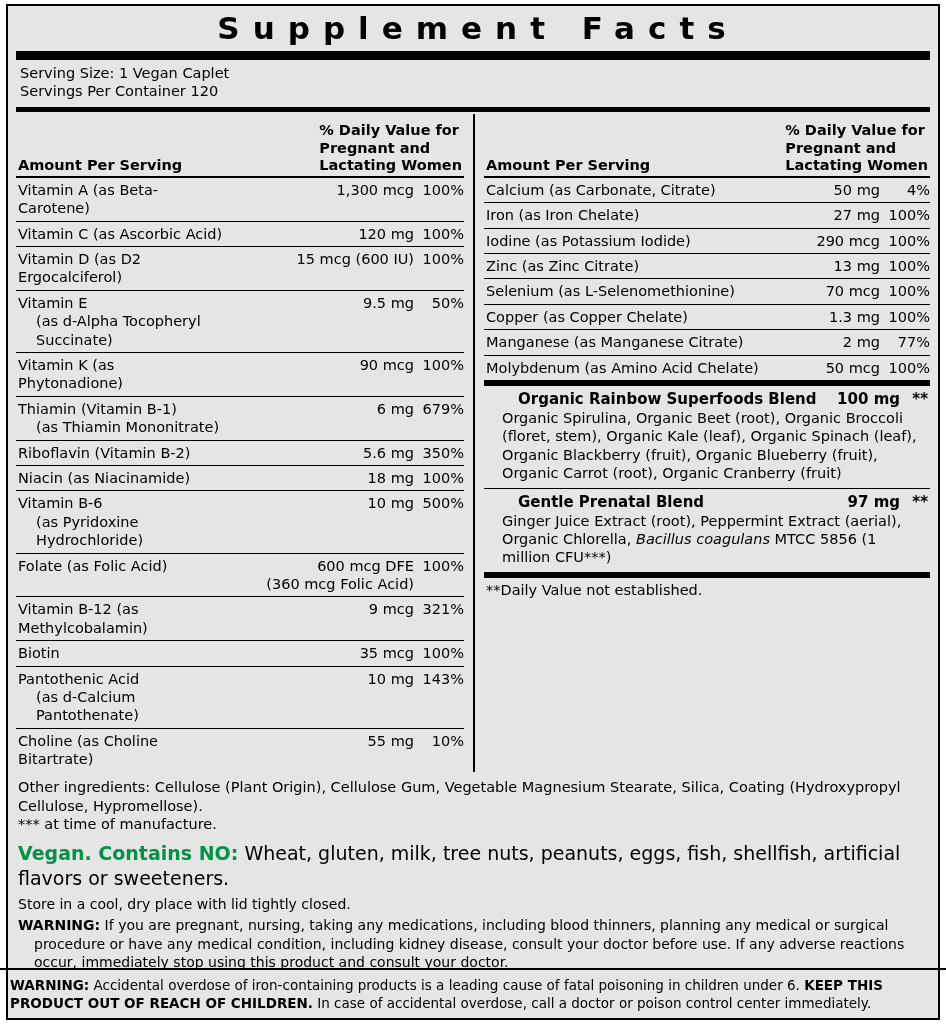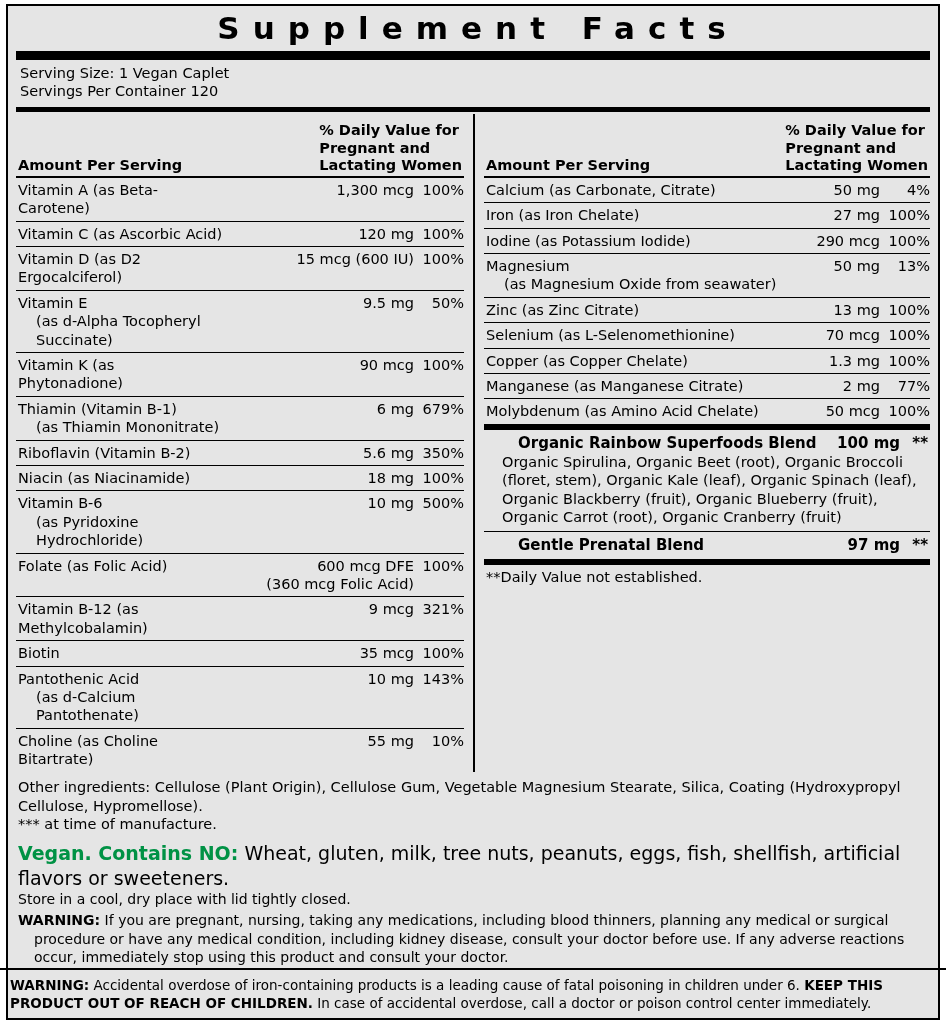--- a/index.html
+++ b/index.html
@@ -125,20 +125,21 @@
     font-size: 14.5px;
     line-height: 1.3;
   }
   .vegan {
     margin-top: 7px;
     font-size: 19px;
     line-height: 1.28;
   }
   .vegan b { color: #009245; font-weight: bold; }
   .store {
+    margin-top: 5px;
     font-size: 14px;
     line-height: 1.3;
   }
   .warn1 {
     margin-top: 3px;
     font-size: 14px;
     line-height: 1.32;
     padding-left: 16px;
     text-indent: -16px;
   }
@@ -276,25 +277,20 @@
               <td class="name">Iron (as Iron Chelate)</td>
               <td class="amt">27 mg</td>
               <td class="dv">100%</td>
             </tr>
             <tr>
               <td class="name">Iodine (as Potassium Iodide)</td>
               <td class="amt">290 mcg</td>
               <td class="dv">100%</td>
             </tr>
             <tr>
-              <td class="name">Magnesium<span class="sub">(as Magnesium Oxide from seawater)</span></td>
-              <td class="amt">50 mg</td>
-              <td class="dv">13%</td>
-            </tr>
-            <tr>
               <td class="name">Zinc (as Zinc Citrate)</td>
               <td class="amt">13 mg</td>
               <td class="dv">100%</td>
             </tr>
             <tr>
               <td class="name">Selenium (as L-Selenomethionine)</td>
               <td class="amt">70 mcg</td>
               <td class="dv">100%</td>
             </tr>
             <tr>
@@ -325,20 +321,23 @@
         <div class="blend-body">Organic Spirulina, Organic Beet (root), Organic Broccoli (floret, stem), Organic Kale (leaf), Organic Spinach (leaf), Organic Blackberry (fruit), Organic Blueberry (fruit), Organic Carrot (root), Organic Cranberry (fruit)</div>
       </div>
 
       <div class="blend second">
         <div class="blend-head">
           <span>Gentle Prenatal Blend</span>
           <span style="flex:1"></span>
           <span class="bamt">97 mg</span>
           <span class="bstar">**</span>
         </div>
+        <div class="blend-body">
+          <span>Ginger Juice Extract (root), Peppermint Extract (aerial), Organic Chlorella, </span><i>Bacillus coagulans</i><span> MTCC 5856 (1 million CFU***)</span>
+        </div>
       </div>
 
       <div class="note-dv">**Daily Value not established.</div>
     </div>
   </div>
 
   <div class="bottom">
     <div class="other">Other ingredients: Cellulose (Plant Origin), Cellulose Gum, Vegetable Magnesium Stearate, Silica, Coating (Hydroxypropyl Cellulose, Hypromellose).</div>
     <div class="other">*** at time of manufacture.</div>
 

